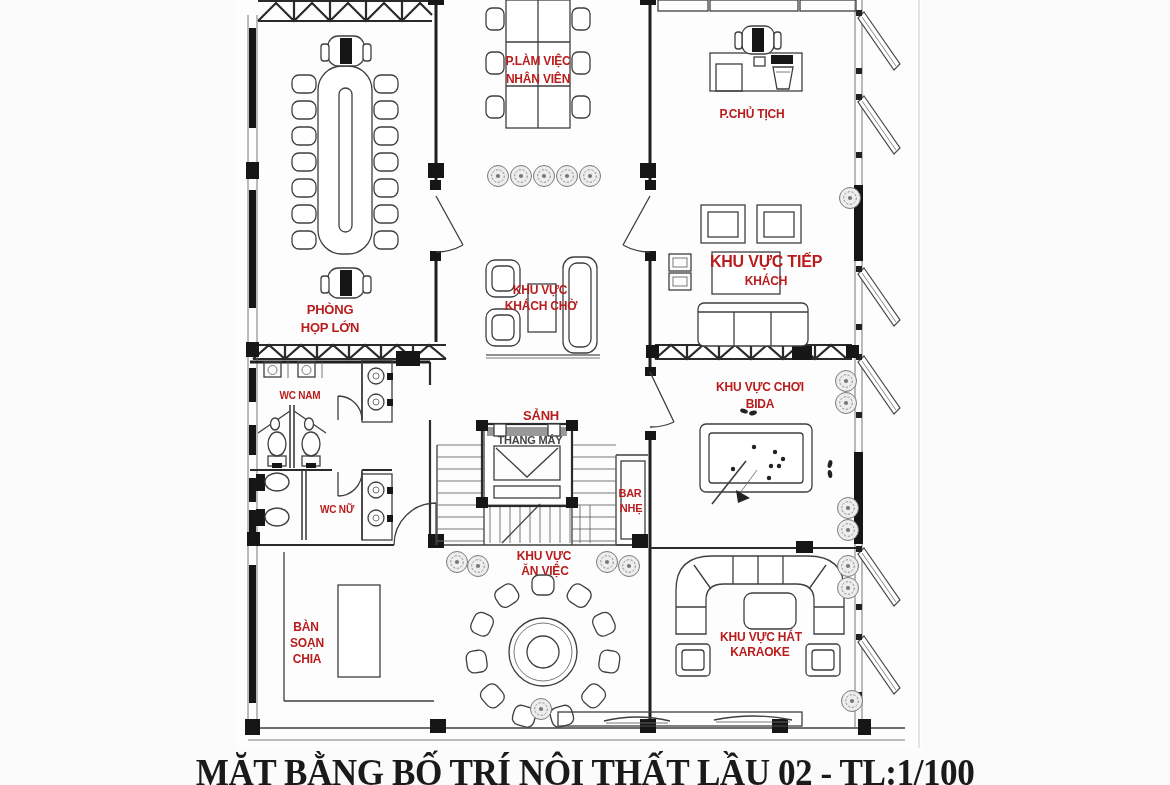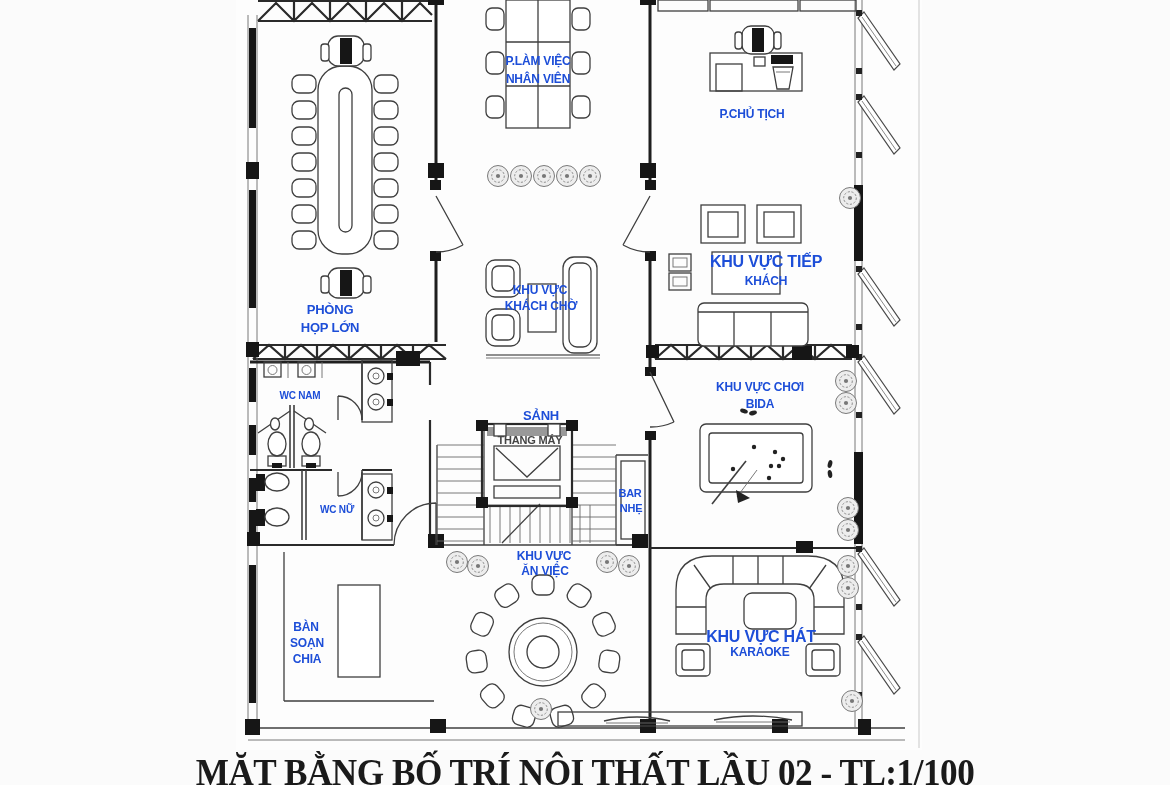--- a/index.html
+++ b/index.html
@@ -1,20 +1,20 @@
 <!DOCTYPE html>
 <html><head>
 <meta charset="utf-8">
 <style>
   html,body{margin:0;padding:0;}
   body{width:1170px;height:785px;overflow:hidden;background:#fbfbfb;position:relative;
        font-family:"Liberation Sans",sans-serif;}
   #plan{position:absolute;left:0;top:0;}
   .lbl{position:absolute;transform:translate(-50%,-50%);font-family:"Liberation Sans",sans-serif;
-       font-weight:700;color:#1d4ed8;white-space:nowrap;letter-spacing:-0.2px;line-height:1;}
+       font-weight:700;color:#b91c1c;white-space:nowrap;letter-spacing:-0.2px;line-height:1;}
   .title{position:absolute;left:585px;top:751px;transform:translateX(-50%) scaleX(.95);
        transform-origin:center top;font-family:"Liberation Serif",serif;font-weight:700;
        font-size:37px;color:#1a1a1a;white-space:nowrap;letter-spacing:-0.5px;}
   .w3{stroke:#1f1f1f;stroke-width:3;fill:none}
   .w2{stroke:#2a2a2a;stroke-width:2.2;fill:none}
   .ln{stroke:#3f3f3f;stroke-width:1.3;fill:none}
   .l6{stroke:#3f3f3f;stroke-width:1.6;fill:none}
   .tn{stroke:#6a6a6a;stroke-width:0.9;fill:none}
   .gr{stroke:#8f8f8f;stroke-width:2;fill:none}
   .fw{fill:#fff;stroke:#3f3f3f;stroke-width:1.3}
@@ -389,16 +389,16 @@
 <div class="lbl" style="left:300px;top:396px;font-size:10px">WC NAM</div>
 <div class="lbl" style="left:337px;top:510px;font-size:10px">WC NỮ</div>
 
 <div class="lbl" style="left:544px;top:556px;font-size:12px">KHU VỰC</div>
 <div class="lbl" style="left:545px;top:571px;font-size:12px">ĂN VIỆC</div>
 
 <div class="lbl" style="left:306px;top:627px;font-size:12px">BÀN</div>
 <div class="lbl" style="left:307px;top:643px;font-size:12px">SOẠN</div>
 <div class="lbl" style="left:307px;top:659px;font-size:12px">CHIA</div>
 
-<div class="lbl" style="left:761px;top:637px;font-size:16px">KHU VỰC HÁT</div>
+<div class="lbl" style="left:761px;top:637px;font-size:12px">KHU VỰC HÁT</div>
 <div class="lbl" style="left:760px;top:652px;font-size:12px">KARAOKE</div>
 
 <div class="title">MẶT BẰNG BỐ TRÍ NỘI THẤT LẦU 02 - TL:1/100</div>
 
 </body></html>

